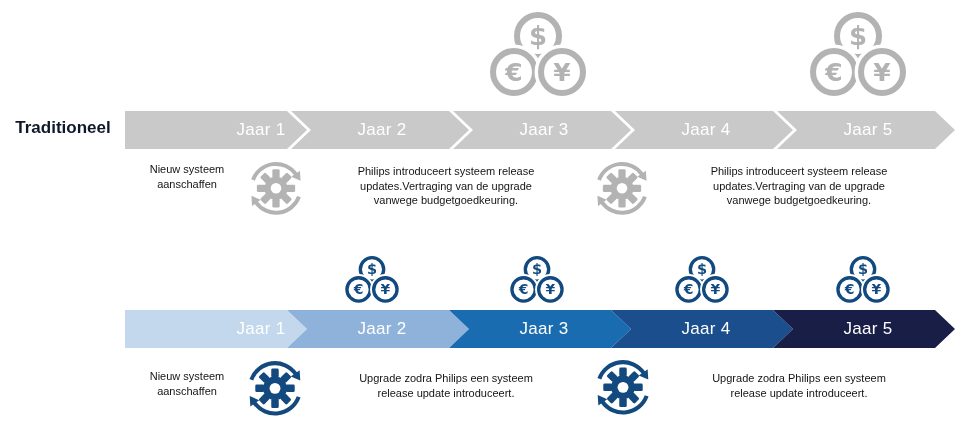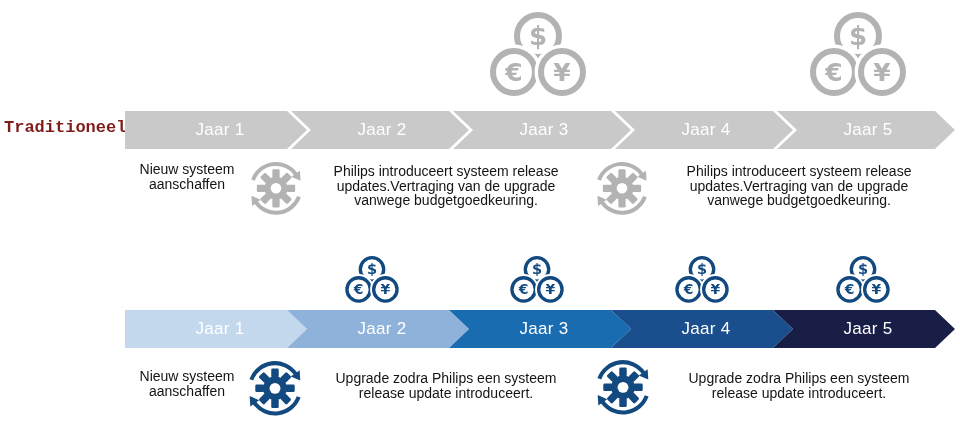--- a/index.html
+++ b/index.html
@@ -1,34 +1,34 @@
 <!DOCTYPE html>
 <html><head>
 <meta charset="utf-8">
 <style>
   html,body{margin:0;padding:0;background:#fff;}
   .canvas{
     position:relative;width:960px;height:430px;background:#fff;overflow:hidden;
     font-family:"Liberation Sans",sans-serif;
   }
   .row-label{
-    position:absolute;font-weight:bold;font-size:17px;color:#7f1d1d;
-    text-align:center;line-height:18px;white-space:pre-line;font-family:Liberation Mono, monospace;
+    position:absolute;font-weight:bold;font-size:17px;color:#0f172a;
+    text-align:center;line-height:18px;white-space:pre-line;
   }
   .seg{
     position:absolute;width:182px;display:flex;align-items:center;justify-content:center;
   }
   .seg .yr{font-size:17px;color:#fff;letter-spacing:.3px;padding-left:8px;}
-  .seg.first{clip-path:polygon(0 0,162px 0,182px 50%,162px 100%,0 100%);}
+  .seg.first{clip-path:polygon(0 0,162px 0,182px 50%,162px 100%,0 100%);padding-left:41px;}
   .seg.mid{clip-path:polygon(0 0,162px 0,182px 50%,162px 100%,0 100%,20px 50%);}
   .seg.gapmid{clip-path:polygon(4px 0,162px 0,182px 50%,162px 100%,4px 100%,24px 50%);}
   .band-top .seg{top:111px;height:38px;}
   .band-bottom .seg{top:310px;height:38px;}
   .note{
-    position:absolute;font-size:14px;line-height:14.5px;color:#141414;
+    position:absolute;font-size:11px;line-height:14.5px;color:#141414;
     text-align:center;white-space:pre-line;
   }
   .icon{position:absolute;display:block;}
   .icon svg{display:block;width:100%;height:100%;}
   .coin-t{font-family:"DejaVu Sans",sans-serif;font-weight:bold;fill:currentColor;}
 </style>
 </head>
 <body>
 
 <div class="canvas">

